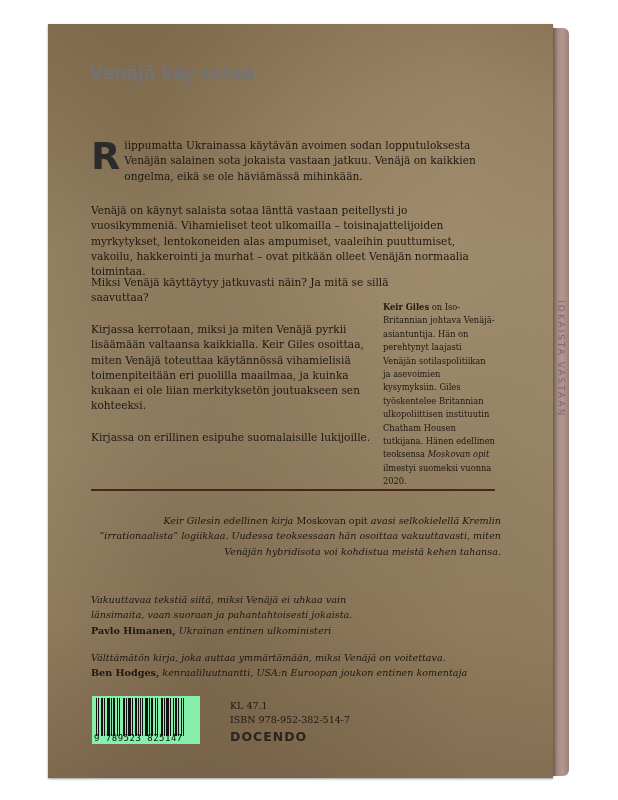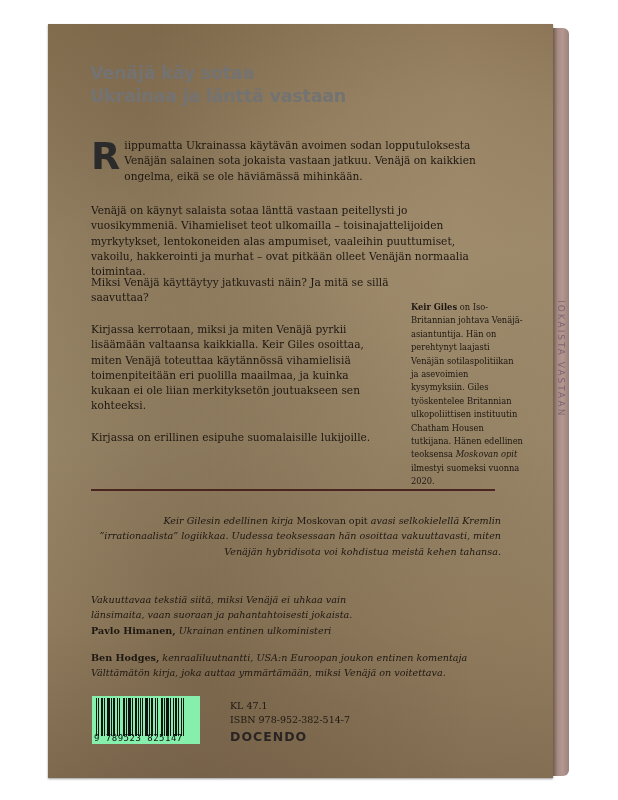--- a/index.html
+++ b/index.html
@@ -39,21 +39,21 @@
   .dropcap {
     float: left; font-family: "DejaVu Sans", sans-serif; font-weight: bold; font-size: 38px;
     line-height: 30px; color: #2b2b2c; margin: 3px 4px 0 0;
   }
   .p2 { left: 91px; top: 203px; width: 392px; }
   .p3 { left: 91px; top: 275px; width: 300px; }
   .p4 { left: 91px; top: 322px; width: 280px; }
   .p5 { left: 91px; top: 430px; width: 280px; }
   .author-bio {
     position: absolute; left: 383px; top: 301px; width: 112px; color: #1d1712;
-    font-size: 8.3px; line-height: 13.4px; margin-left: 28px;
+    font-size: 8.3px; line-height: 13.4px;
   }
   .author-bio b { font-weight: bold; }
   .author-bio i { font-style: italic; }
   .divider {
     position: absolute; left: 91px; top: 489px; width: 404px; height: 2px; background: #4a2520;
   }
   .quote {
     position: absolute; left: 91px; width: 410px; color: #1d1712; font-size: 9.6px; line-height: 15.4px;
     font-style: italic;
   }
@@ -84,21 +84,20 @@
 </style>
 </head>
 <body>
 
 <div class="cover"></div>
 <div class="spine"></div>
 <div class="spine-text">JOKAISTA VASTAAN</div>
 
 <div class="headline">
   <div>Venäjä käy sotaa</div>
-  <div>Ukrainaa ja länttä vastaan</div>
 </div>
 
 <div class="body-text p1">
   <span class="dropcap">R</span>
   <span>iippumatta Ukrainassa käytävän avoimen sodan lopputuloksesta Venäjän salainen sota jokaista vastaan jatkuu. Venäjä on kaikkien ongelma, eikä se ole häviämässä mihinkään.</span>
 </div>
 
 <div class="body-text p2">Venäjä on käynyt salaista sotaa länttä vastaan peitellysti jo vuosikymmeniä. Vihamieliset teot ulkomailla – toisinajattelijoiden myrkytykset, lentokoneiden alas ampumiset, vaaleihin puuttumiset, vakoilu, hakkerointi ja murhat – ovat pitkään olleet Venäjän normaalia toimintaa.</div>
 <div class="body-text p3">Miksi Venäjä käyttäytyy jatkuvasti näin? Ja mitä se sillä saavuttaa?</div>
 <div class="body-text p4">Kirjassa kerrotaan, miksi ja miten Venäjä pyrkii lisäämään valtaansa kaikkialla. Keir Giles osoittaa, miten Venäjä toteuttaa käytännössä vihamielisiä toimenpiteitään eri puolilla maailmaa, ja kuinka kukaan ei ole liian merkityksetön joutuakseen sen kohteeksi.</div>
@@ -123,25 +122,25 @@
 
 <div class="quote q2">
   <div style="width:290px">Vakuuttavaa tekstiä siitä, miksi Venäjä ei uhkaa vain länsimaita, vaan suoraan ja pahantahtoisesti jokaista.</div>
   <div>
     <span class="attr">Pavlo Himanen,</span>
     <span class="attr-role">Ukrainan entinen ulkoministeri</span>
   </div>
 </div>
 
 <div class="quote q3">
+  <div>Välttämätön kirja, joka auttaa ymmärtämään, miksi Venäjä on voitettava.</div>
   <div>
     <span class="attr">Ben Hodges,</span>
     <span class="attr-role">kenraaliluutnantti, USA:n Euroopan joukon entinen komentaja</span>
   </div>
-  <div>Välttämätön kirja, joka auttaa ymmärtämään, miksi Venäjä on voitettava.</div>
 </div>
 
 <div class="barcode">
   <div class="bars">
     <span style="width:1px"></span>
       <span style="width:1px;background:transparent"></span>
       <span style="width:1px"></span>
       <span style="width:2px;background:transparent"></span>
     <span style="width:2px"></span>
       <span style="width:1px;background:transparent"></span>

